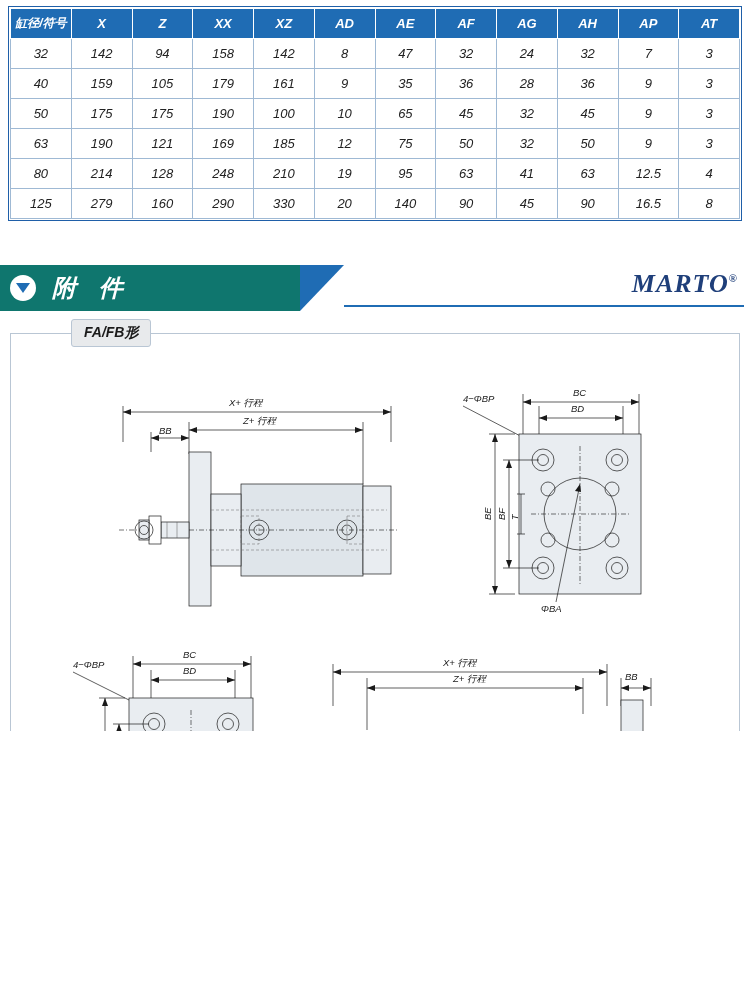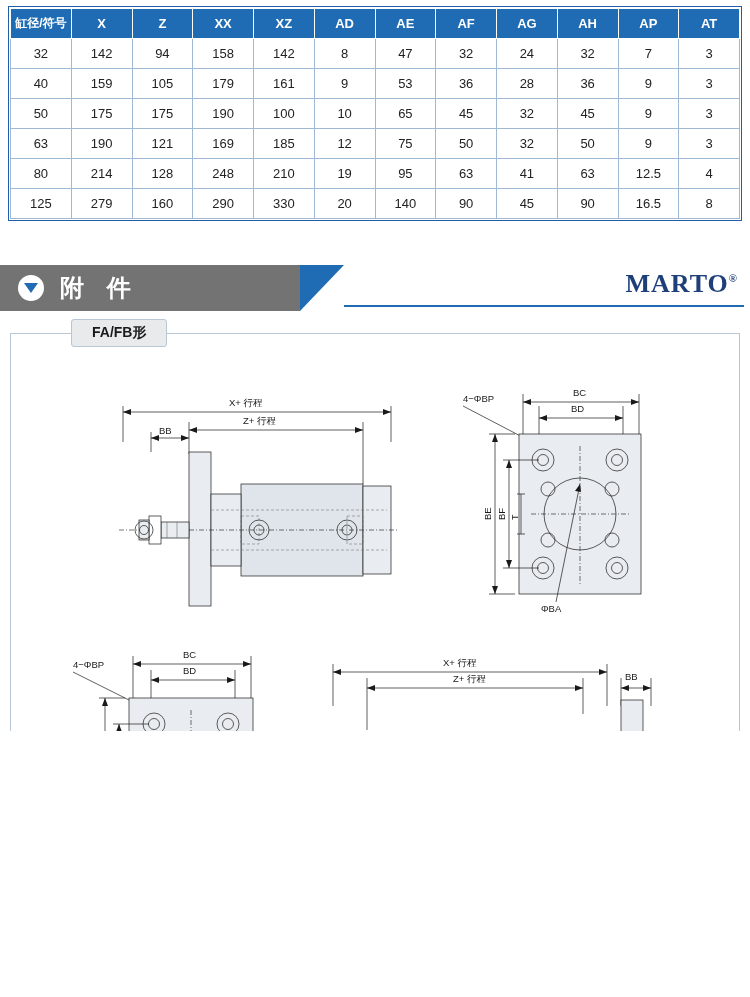--- a/index.html
+++ b/index.html
@@ -2,21 +2,21 @@
 <html><head>
 <meta charset="utf-8">
 <style>
   * { box-sizing: border-box; }
   html, body {
     margin: 0; padding: 0;
     width: 750px; height: 997px;
     background: #ffffff;
     font-family: "Liberation Sans", sans-serif;
   }
-  .page { position: relative; width: 750px; height: 731px; overflow: hidden; }
+  .page { position: relative; width: 750px; height: 731px; overflow: hidden; font-style: italic; }
 
   
   .table-wrap {
     margin: 6px 8px 0 8px;
     border: 1px solid #1f5fa8;
     padding: 1px;
   }
   table.spec {
     width: 100%;
     border-collapse: collapse;
@@ -46,24 +46,24 @@
   
   .banner {
     position: relative;
     margin-top: 44px;
     height: 46px;
   }
   .banner-blue {
     position: absolute;
     left: 0; top: 0;
     width: 300px; height: 46px;
-    background: #737373;
+    background: #0f766e;
     display: flex;
     align-items: center;
-    padding-left: 18px;
+    padding-left: 10px;
   }
   .banner-blue::after {
     content: "";
     position: absolute;
     right: -44px; top: 0;
     width: 0; height: 0;
     border-top: 46px solid #1f6cb4;
     border-right: 44px solid transparent;
   }
   .banner-circle {
@@ -105,21 +105,21 @@
     border: 1px solid #b9c6d4;
     height: 570px;
     background: #ffffff;
   }
   .figure-label {
     position: absolute;
     left: 60px; top: -15px;
     background: #e8eaec;
     border: 1px solid #b9c6d4;
     border-radius: 3px;
-    padding: 4px 20px;
+    padding: 4px 12px;
     font-size: 14px;
     font-weight: bold;
     color: #1a1a1a;
   }
   .fig-svg { position: absolute; left: 0; top: 0; }
 
   .tiny { font-size: 9px; font-family: "Liberation Sans", sans-serif; fill: #1a1a1a; }
   .tiny-b { font-size: 9.5px; font-family: "Liberation Sans", sans-serif; fill: #1a1a1a; }
   .ln { stroke: #1a1a1a; stroke-width: 0.7; fill: none; }
   .ln-thin { stroke: #555; stroke-width: 0.5; fill: none; }
@@ -167,21 +167,21 @@
           <td>7</td>
           <td>3</td>
         </tr>
         <tr>
           <td>40</td>
           <td>159</td>
           <td>105</td>
           <td>179</td>
           <td>161</td>
           <td>9</td>
-          <td>53</td>
+          <td>35</td>
           <td>36</td>
           <td>28</td>
           <td>36</td>
           <td>9</td>
           <td>3</td>
         </tr>
         <tr>
           <td>50</td>
           <td>175</td>
           <td>175</td>

